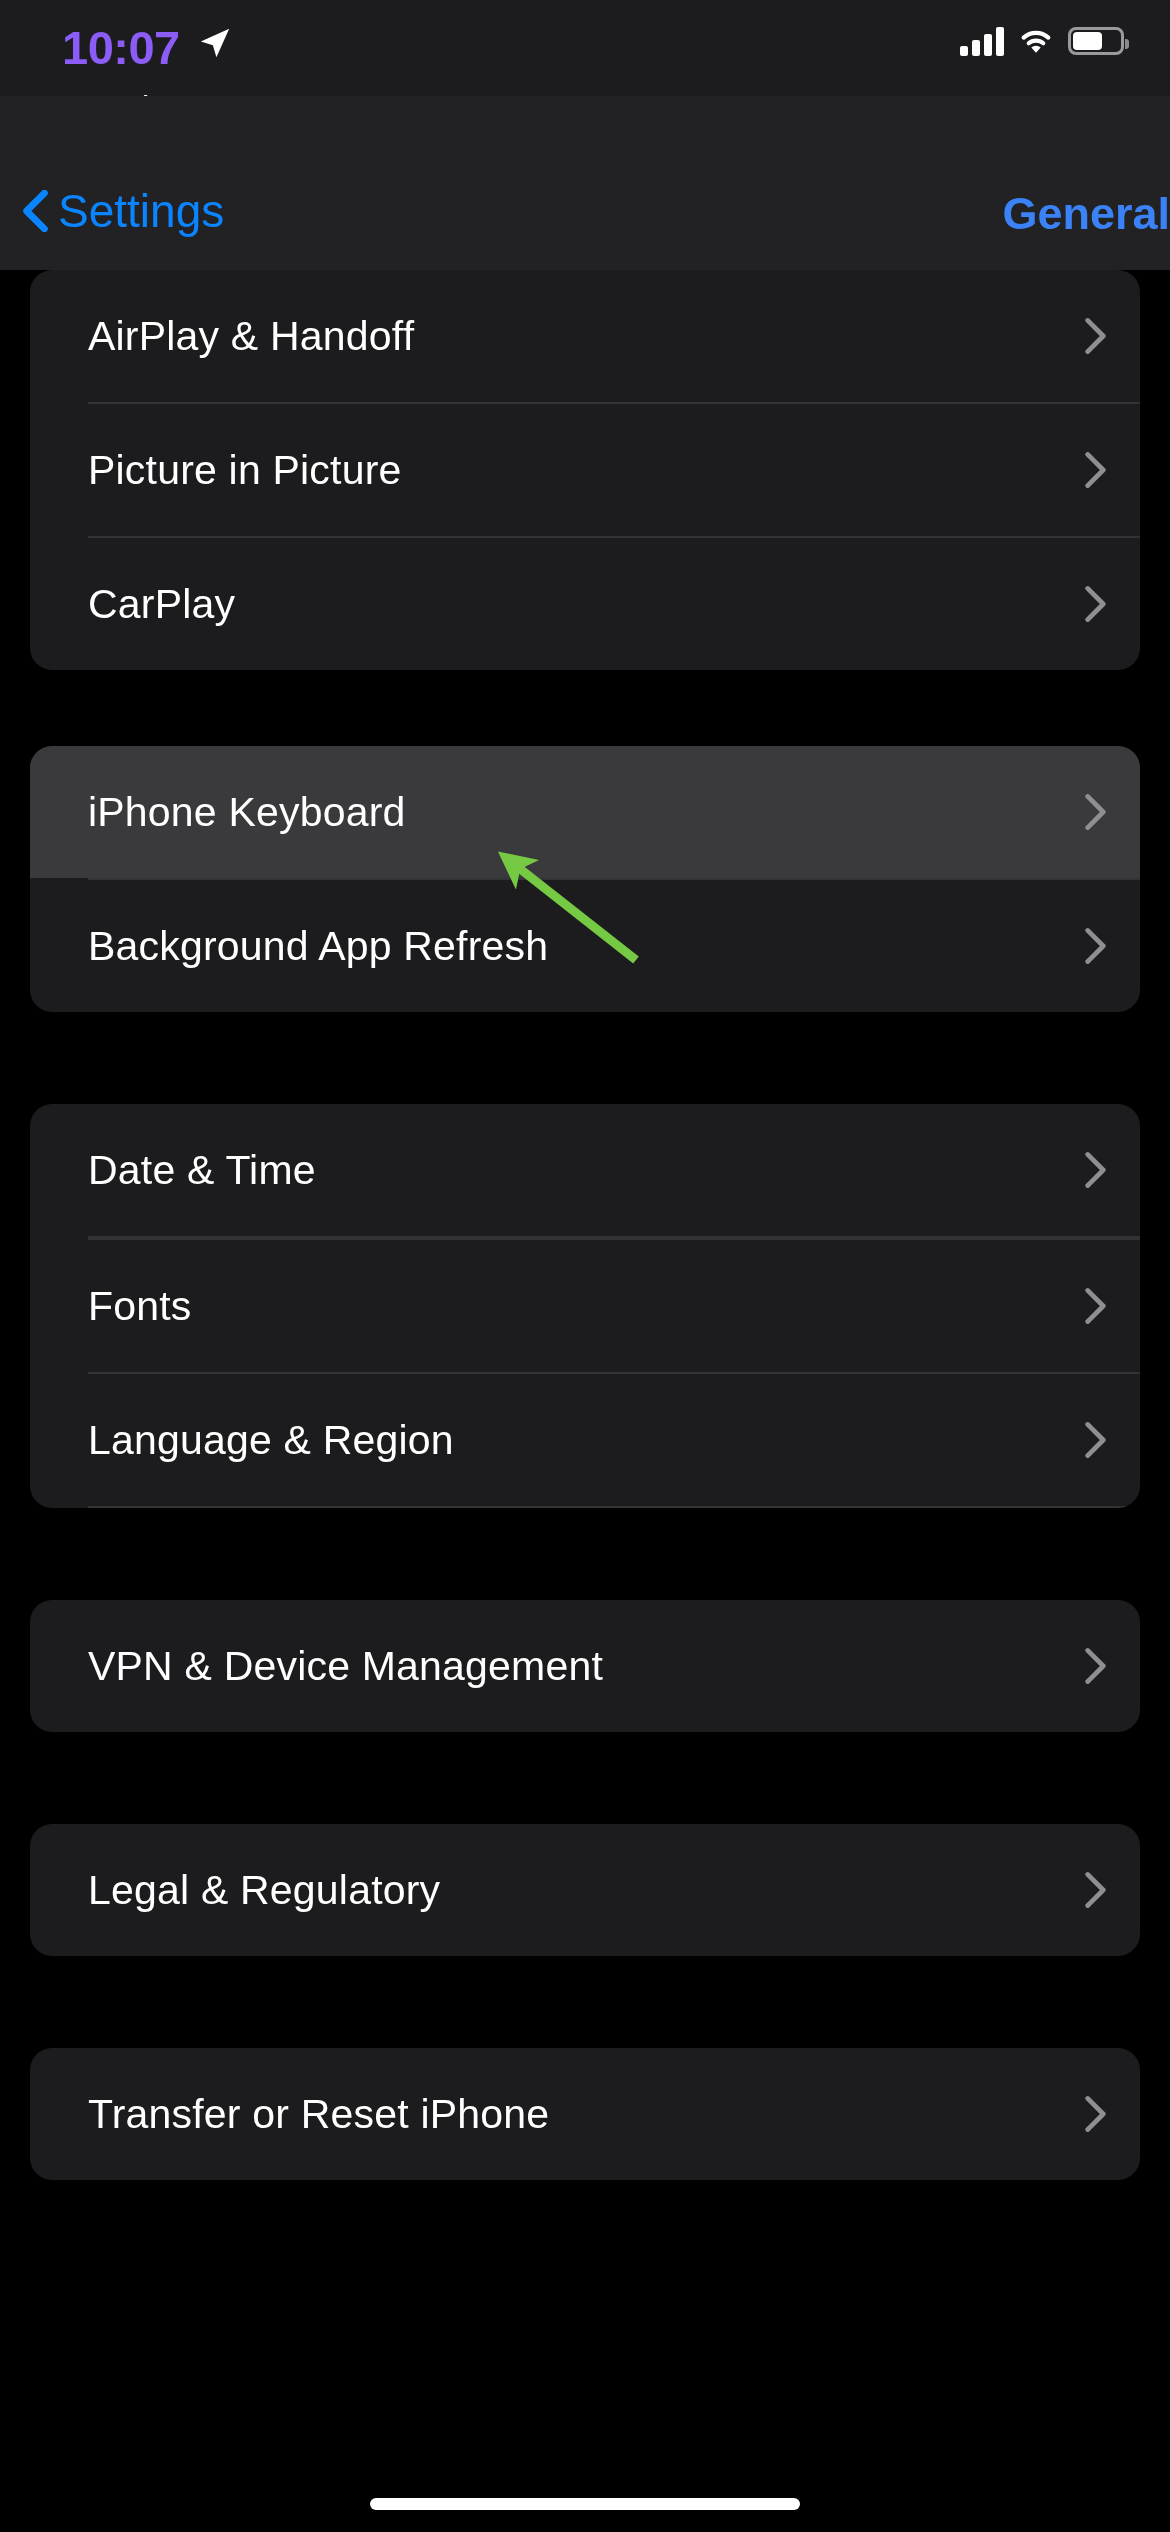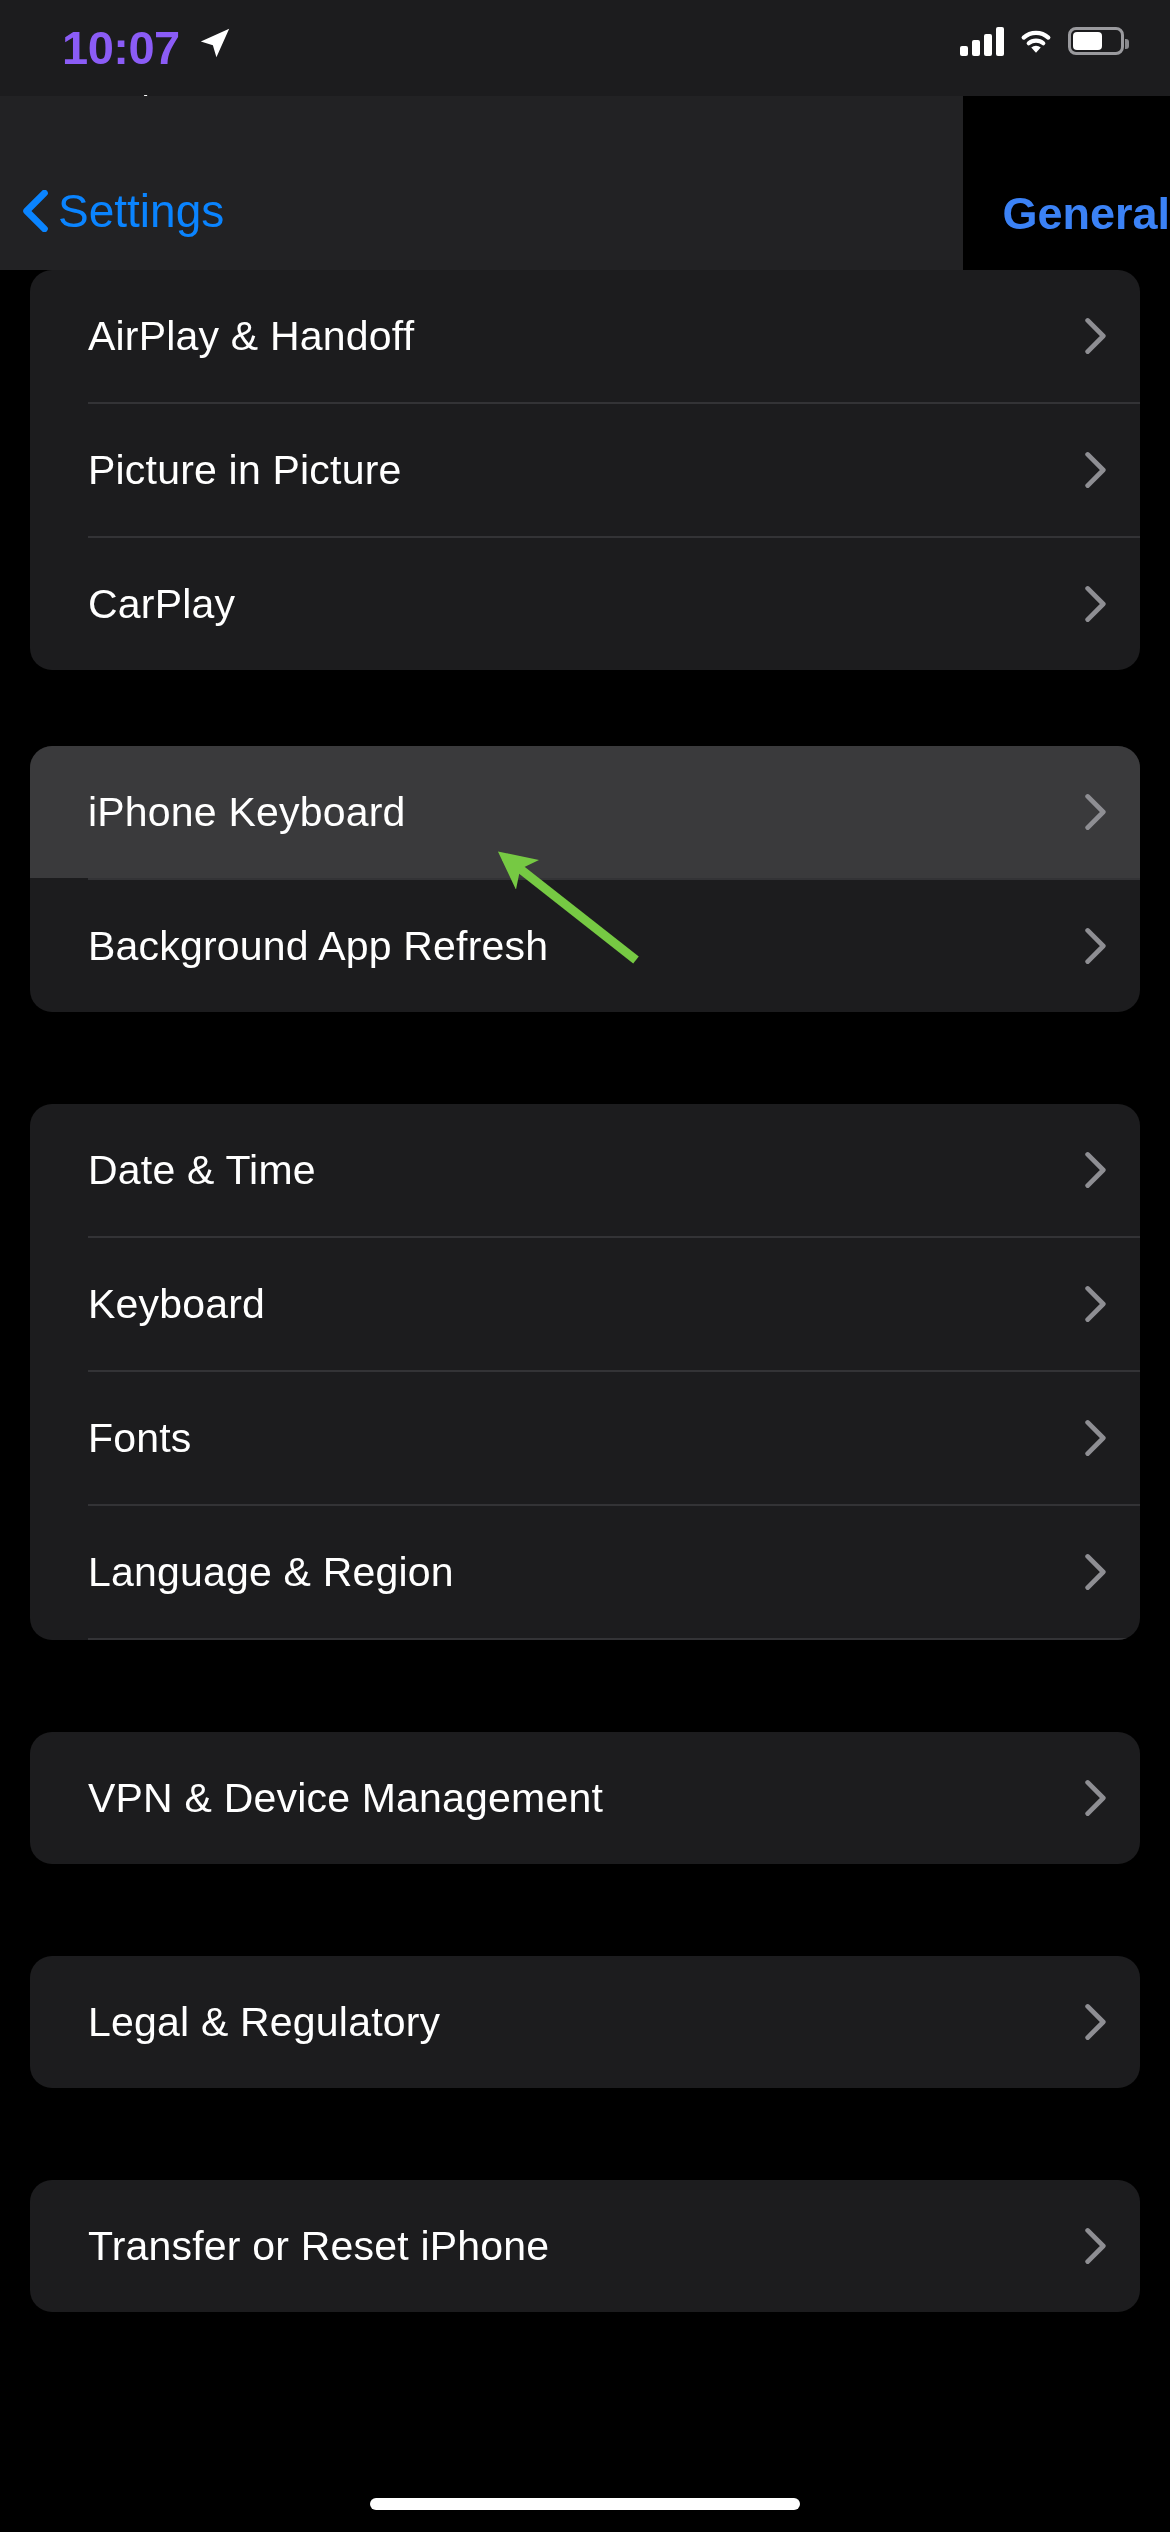--- a/index.html
+++ b/index.html
@@ -51,21 +51,21 @@
   }
   .searchback .tri {
     width:0; height:0;
     border-top:11px solid transparent;
     border-bottom:11px solid transparent;
     border-right:15px solid #fff;
   }
 
   
   .navbar {
-    position:absolute; top:96px; left:0; width:963px; height:174px;
+    position:absolute; top:96px; left:0; width:1170px; height:174px;
     background:#222224;
   }
   .nav-back {
     position:absolute; left:22px; top:88px;
     display:flex; align-items:center; gap:10px;
     color:#0a84ff; font-size:46px; cursor:pointer;
   }
   .chev-left { width:26px; height:42px; }
   .nav-title {
     position:absolute; left:0; top:92px; width:1170px;
@@ -186,26 +186,20 @@
       </div>
       <div class="gap-md"></div>
       <div class="group">
         <div class="row">
           <span class="label">Date &amp; Time</span>
           <svg class="chev" viewBox="0 0 12 20">
             <path d="M2 1.5 L10.5 10 L2 18.5" stroke="#8e8e93" stroke-width="2.6" fill="none" stroke-linecap="round" stroke-linejoin="round"></path>
           </svg>
         </div>
         <div class="sep"></div>
-        <div class="row">
-          <span class="label">Keyboard</span>
-          <svg class="chev" viewBox="0 0 12 20">
-            <path d="M2 1.5 L10.5 10 L2 18.5" stroke="#8e8e93" stroke-width="2.6" fill="none" stroke-linecap="round" stroke-linejoin="round"></path>
-          </svg>
-        </div>
         <div class="sep"></div>
         <div class="row">
           <span class="label">Fonts</span>
           <svg class="chev" viewBox="0 0 12 20">
             <path d="M2 1.5 L10.5 10 L2 18.5" stroke="#8e8e93" stroke-width="2.6" fill="none" stroke-linecap="round" stroke-linejoin="round"></path>
           </svg>
         </div>
         <div class="sep"></div>
         <div class="row">
           <span class="label">Language &amp; Region</span>

